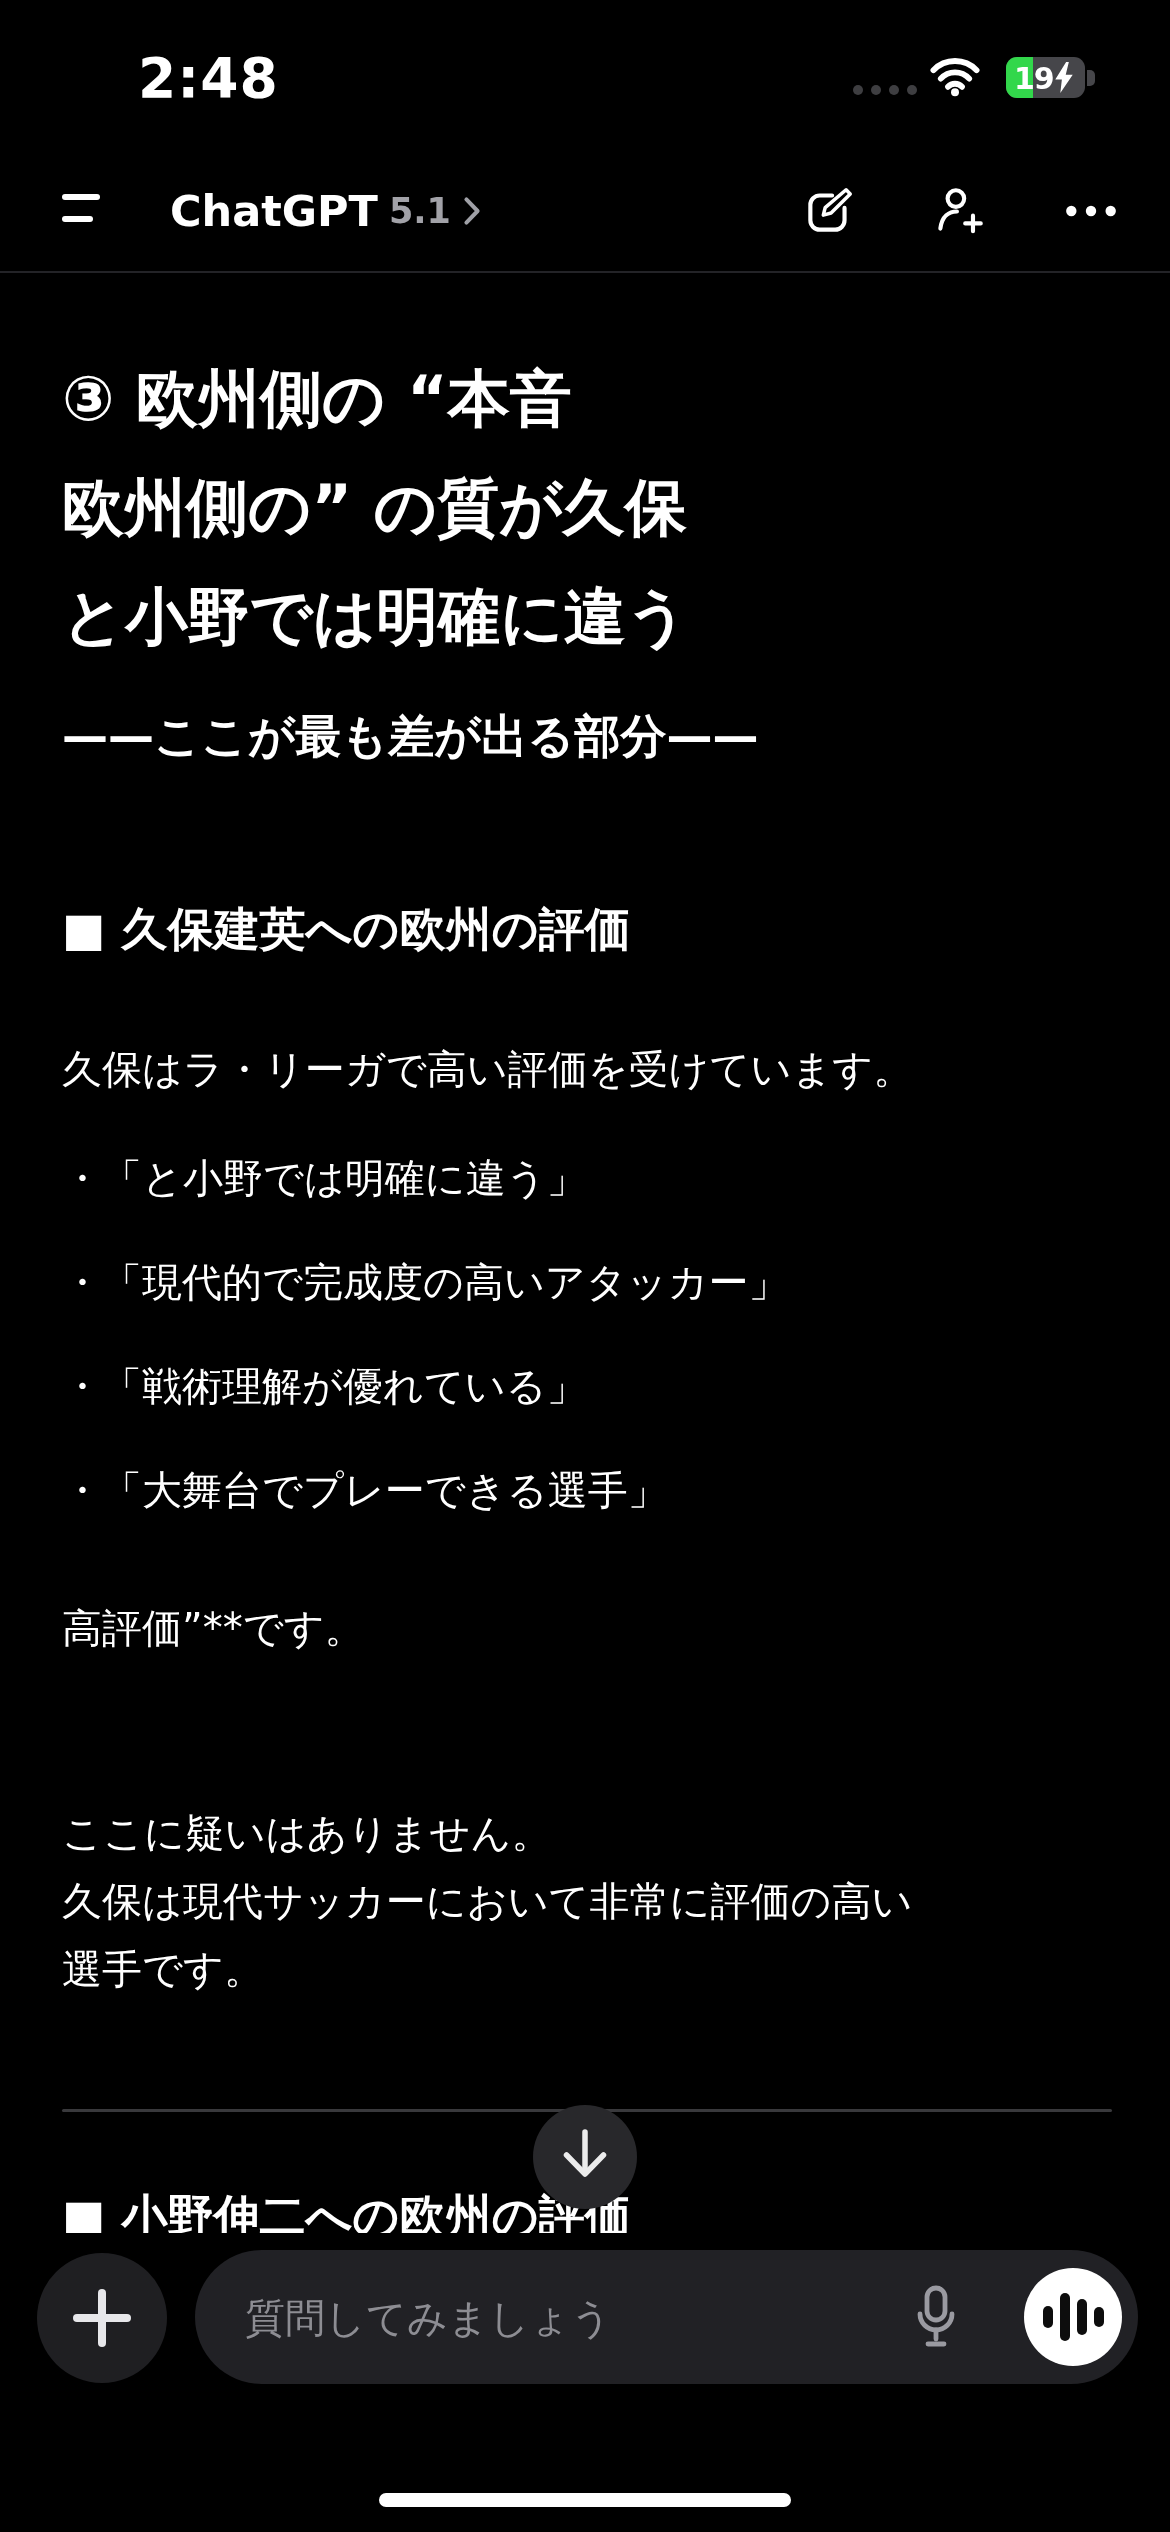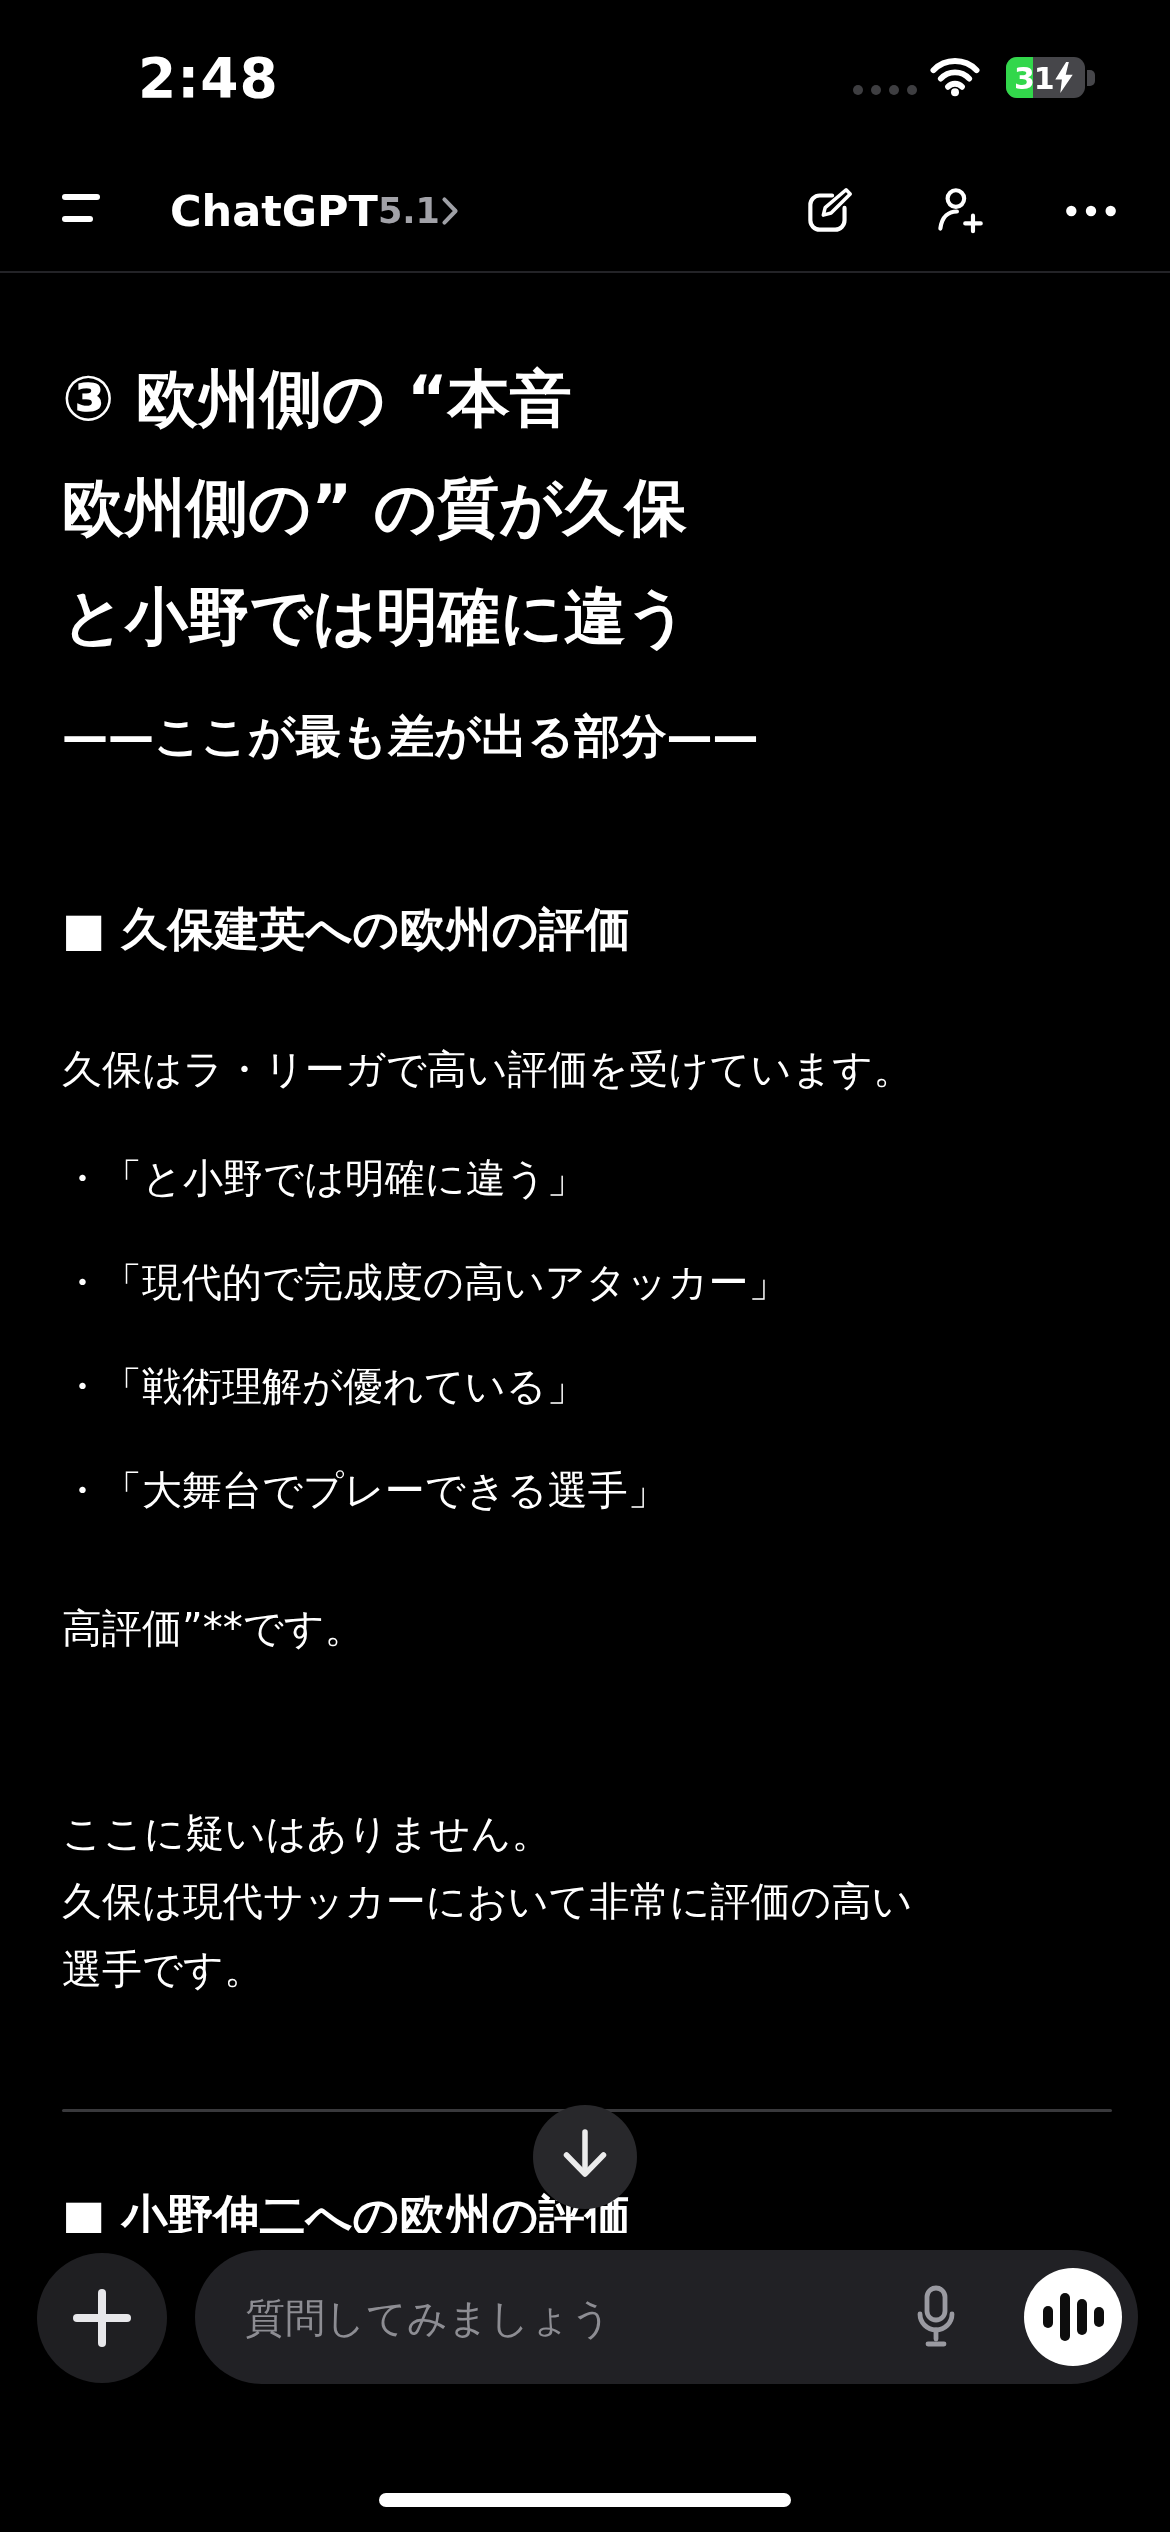--- a/index.html
+++ b/index.html
@@ -19,21 +19,21 @@
   .batt-fill{position:absolute;left:0;top:0;width:27px;height:41px}
   .batt-num{position:absolute;left:8px;top:4px;font-size:30px;font-weight:700;letter-spacing:-1px;color:#fff}
   .batt-bolt{position:absolute;left:47px;top:5px}
   .batt-cap{left:1087px;top:70px;width:8px;height:16px;border-radius:0 5px 5px 0;background:#46464a}
 
   
   .menu-btn{left:48px;top:178px;width:66px;height:64px}
   .menu-btn .l1,.menu-btn .l2{position:absolute;left:14px;height:6px;border-radius:3px;background:#fff}
   .menu-btn .l1{top:16px;width:38px}
   .menu-btn .l2{top:38px;width:31px}
-  .title-row{left:170px;top:182px;height:58px;display:flex;align-items:center;}
+  .title-row{left:170px;top:182px;height:58px;display:flex;align-items:center;gap:11px}
   .app-name{font-size:43px;font-weight:700;color:#fff}
   .model-ver{font-size:35px;font-weight:600;color:#a2a2a8}
   .icon-btn{width:62px;height:62px;display:flex;align-items:center;justify-content:center}
   .btn-compose{left:798px;top:180px}
   .btn-person{left:928px;top:180px}
   .btn-more{left:1060px;top:180px}
   .header-divider{left:0;top:271px;width:1170px;height:2px;background:#232327}
 
   
   .h2{left:62px;top:344px;font-size:62px;font-weight:700;line-height:109px;white-space:nowrap}
@@ -81,21 +81,21 @@
 
 <svg class="abs wifi" width="52" height="40" viewBox="0 0 26 20" fill="none">
   <path d="M2.2 6.6 A15 15 0 0 1 23.8 6.6" stroke="#fff" stroke-width="2.9" stroke-linecap="round"></path>
   <path d="M5.9 10.8 A9.6 9.6 0 0 1 20.1 10.8" stroke="#fff" stroke-width="2.9" stroke-linecap="round"></path>
   <path d="M9.5 14.9 A4.8 4.8 0 0 1 16.5 14.9" stroke="#fff" stroke-width="2.9" stroke-linecap="round"></path>
   <circle cx="13" cy="17.6" r="2" fill="#fff"></circle>
 </svg>
 
 <div class="abs battery">
   <div class="batt-fill" style="background:#32d74b"></div>
-  <div class="batt-num">31</div>
+  <div class="batt-num">19</div>
   <svg class="batt-bolt" width="22" height="31" viewBox="0 0 11 16">
     <path d="M6.6 0 L1 9 h3.4 L3.6 16 L10 6.6 H6.4 L8 0 Z" fill="#fff"></path>
   </svg>
 </div>
 <div class="abs batt-cap"></div>
 
 <button class="abs menu-btn">
   <span class="l1"></span>
   <span class="l2"></span>
 </button>

